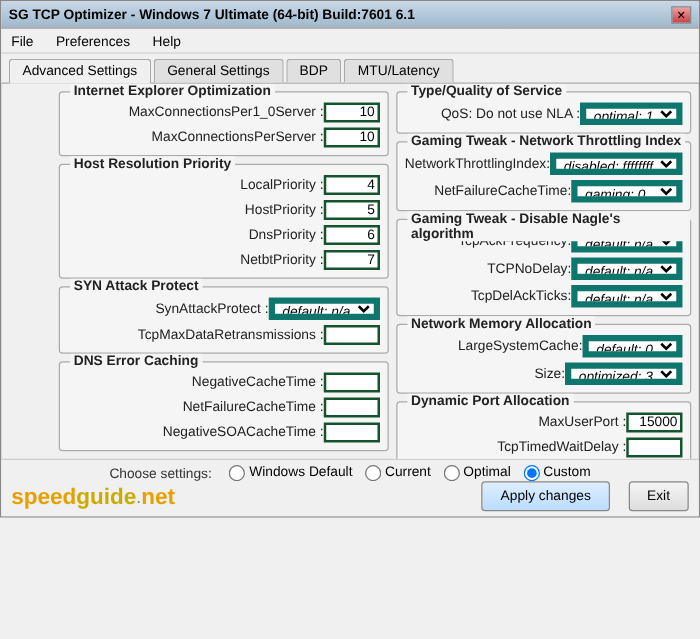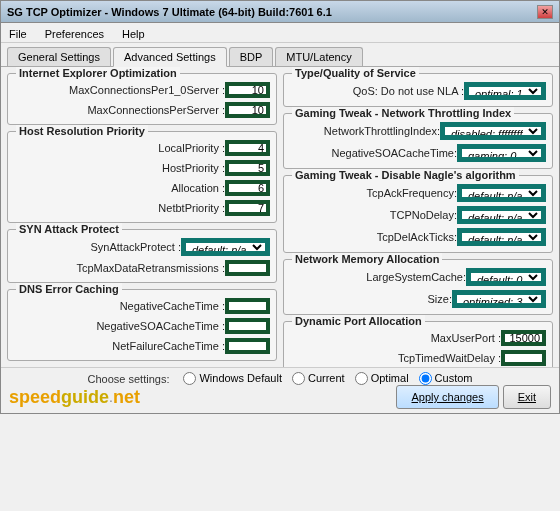--- a/index.html
+++ b/index.html
@@ -80,20 +80,21 @@
       border-bottom: 1px solid #f0f0f0;
       z-index: 1;
       margin-bottom: -1px;
     }
     .content {
       flex: 1;
       padding: 6px;
       display: flex;
       gap: 6px;
       overflow: hidden;
+      margin-left: 40px;
     }
     .left-col {
       display: flex;
       flex-direction: column;
       gap: 6px;
       width: 270px;
     }
     .right-col {
       display: flex;
       flex-direction: column;
@@ -125,21 +126,21 @@
     }
     .field-label {
       font-size: 11px;
       color: #222;
       text-align: right;
       flex: 1;
     }
     .field-input {
       width: 45px;
       height: 16px;
-      border: 4px solid #14532d;
+      border: 2px solid #14532d;
       font-size: 11px;
       padding: 1px 2px;
       background: white;
       text-align: right;
     }
     select.field-select {
       height: 18px;
       font-size: 11px;
       border: 5px solid #0f766e;
       background: white;
@@ -177,22 +178,21 @@
     .brand-text {
       font-size: 18px;
       font-weight: bold;
     }
     .brand-speed { color: #e8a000; }
     .brand-guide { color: #ccaa00; }
     .brand-dot { color: #888; font-size: 14px; }
     .brand-net { color: #e8a000; }
     .action-buttons {
       display: flex;
-      gap: 4px;
-      text-decoration: underline;
+      gap: 15px;
     }
     .btn {
       height: 24px;
       padding: 0 14px;
       font-size: 11px;
       border: 1px solid #888;
       background: linear-gradient(to bottom, #f5f5f5, #ddd);
       cursor: pointer;
       border-radius: 3px;
     }
@@ -212,22 +212,22 @@
     <div class="titlebar-close">✕</div>
   </div>
 
   <div class="menubar">
     <span class="menubar-item">File</span>
     <span class="menubar-item">Preferences</span>
     <span class="menubar-item">Help</span>
   </div>
 
   <div class="tabs-bar">
+    <div class="tab active">Advanced Settings</div>
     <div class="tab">General Settings</div>
-    <div class="tab active">Advanced Settings</div>
     <div class="tab">BDP</div>
     <div class="tab">MTU/Latency</div>
   </div>
 
   <div class="content">
 
     <div class="left-col">
 
       <div class="group-box">
         <span class="group-title">Internet Explorer Optimization</span>
@@ -245,21 +245,21 @@
         <span class="group-title">Host Resolution Priority</span>
         <div class="field-row mt4">
           <span class="field-label">LocalPriority :</span>
           <input class="field-input" type="text" value="4" style="">
         </div>
         <div class="field-row">
           <span class="field-label">HostPriority :</span>
           <input class="field-input" type="text" value="5" style="">
         </div>
         <div class="field-row">
-          <span class="field-label">Allocation :</span>
+          <span class="field-label">DnsPriority :</span>
           <input class="field-input" type="text" value="6" style="">
         </div>
         <div class="field-row">
           <span class="field-label">NetbtPriority :</span>
           <input class="field-input" type="text" value="7" style="">
         </div>
       </div>
 
       <div class="group-box">
         <span class="group-title">SYN Attack Protect</span>
@@ -278,27 +278,27 @@
         </div>
       </div>
 
       <div class="group-box">
         <span class="group-title">DNS Error Caching</span>
         <div class="field-row mt4">
           <span class="field-label">NegativeCacheTime :</span>
           <input class="field-input" type="text" value="" style="">
         </div>
         <div class="field-row">
+          <span class="field-label">NetFailureCacheTime :</span>
+          <input class="field-input" type="text" value="" style="">
+        </div>
+        <div class="field-row">
           <span class="field-label">NegativeSOACacheTime :</span>
           <input class="field-input" type="text" value="" style="">
         </div>
-        <div class="field-row">
-          <span class="field-label">NetFailureCacheTime :</span>
-          <input class="field-input" type="text" value="" style="">
-        </div>
       </div>
 
     </div>
 
     <div class="right-col">
 
       <div class="group-box">
         <span class="group-title">Type/Quality of Service</span>
         <div class="field-row">
           <span class="field-label">QoS: Do not use NLA :</span>
@@ -315,21 +315,21 @@
         <div class="field-row mt4">
           <span class="field-label">NetworkThrottlingIndex:</span>
           <select class="field-select">
             <option>disabled: ffffffff</option>
             <option>default: n/a</option>
             <option>10</option>
             <option>20</option>
           </select>
         </div>
         <div class="field-row">
-          <span class="field-label">NegativeSOACacheTime:</span>
+          <span class="field-label">NetFailureCacheTime:</span>
           <select class="field-select">
             <option>gaming: 0</option>
             <option>default: n/a</option>
             <option>10</option>
             <option>20</option>
           </select>
         </div>
       </div>
 
       <div class="group-box">

